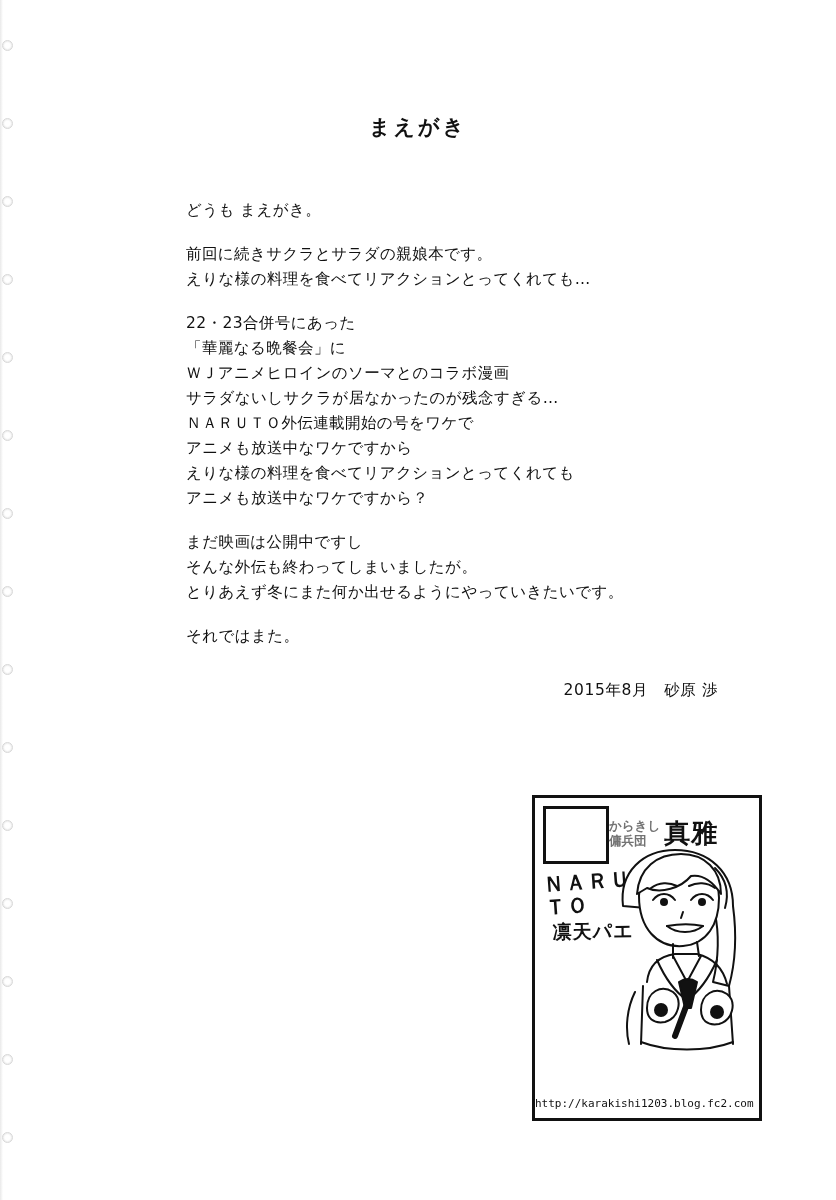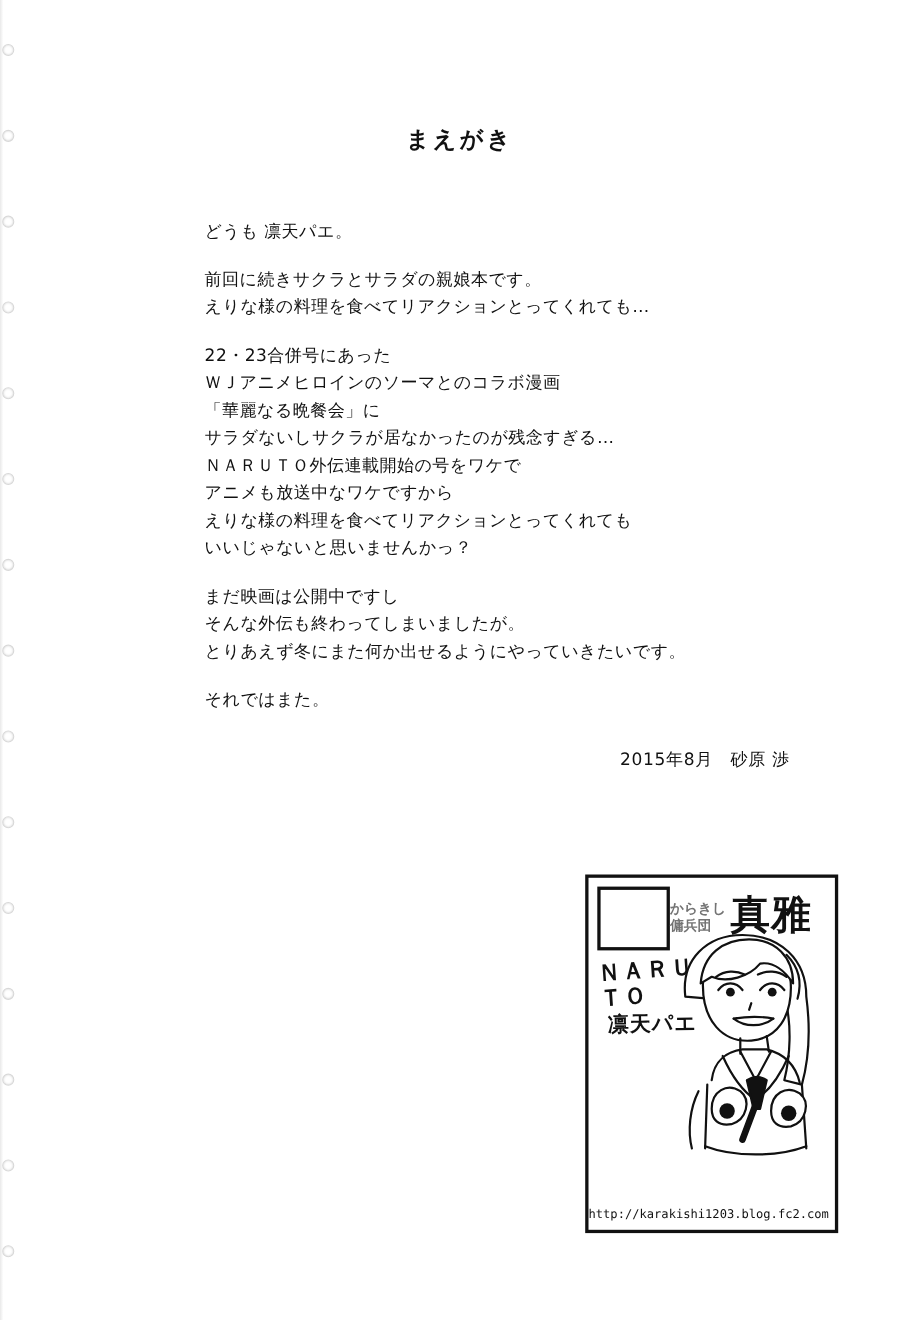--- a/index.html
+++ b/index.html
@@ -131,21 +131,21 @@
   }
   .logo-brand .small {
     font-size: 12.5px;
     line-height: 15px;
     font-weight: bold;
     color: #737373;
     letter-spacing: 0px;
     white-space: pre;
   }
   .logo-brand .big {
-    font-size: 36px;
+    font-size: 26px;
     font-weight: bold;
     color: #111;
     margin-left: 4px;
     line-height: 34px;
     letter-spacing: 1px;
   }
   .logo-handwrite {
     position: absolute;
     left: 10px;
     top: 72px;
@@ -218,37 +218,37 @@
   <div class="hole" style="top:1132px"></div>
 </div>
 
 <div class="page">
 
   <div class="doc-title">まえがき</div>
 
   <div class="body-text">
 
     <div class="para">
-      <span class="line">どうも 凛天パエ。</span>
+      <span class="line">どうも まえがき。</span>
     </div>
 
     <div class="para">
       <span class="line">前回に続きサクラとサラダの親娘本です。</span>
       <span class="line">えりな様の料理を食べてリアクションとってくれても…</span>
     </div>
 
     <div class="para">
       <span class="line">22・23合併号にあった</span>
+      <span class="line">「華麗なる晩餐会」に</span>
       <span class="line">ＷＪアニメヒロインのソーマとのコラボ漫画</span>
-      <span class="line">「華麗なる晩餐会」に</span>
       <span class="line">サラダないしサクラが居なかったのが残念すぎる…</span>
       <span class="line">ＮＡＲＵＴＯ外伝連載開始の号をワケで</span>
       <span class="line">アニメも放送中なワケですから</span>
       <span class="line">えりな様の料理を食べてリアクションとってくれても</span>
-      <span class="line">いいじゃないと思いませんかっ？</span>
+      <span class="line">アニメも放送中なワケですから？</span>
     </div>
 
     <div class="para">
       <span class="line">まだ映画は公開中ですし</span>
       <span class="line">そんな外伝も終わってしまいましたが。</span>
       <span class="line">とりあえず冬にまた何か出せるようにやっていきたいです。</span>
     </div>
 
     <div class="para">
       <span class="line">それではまた。</span>

